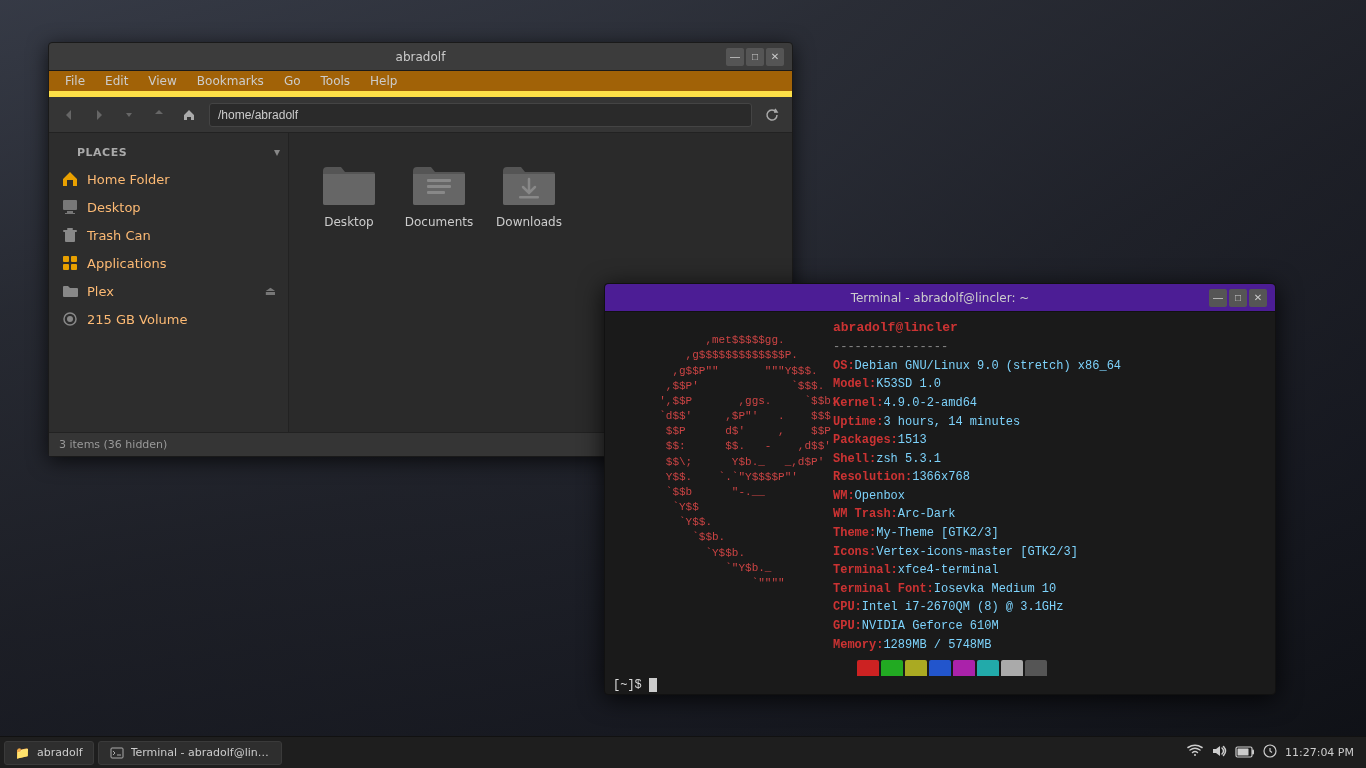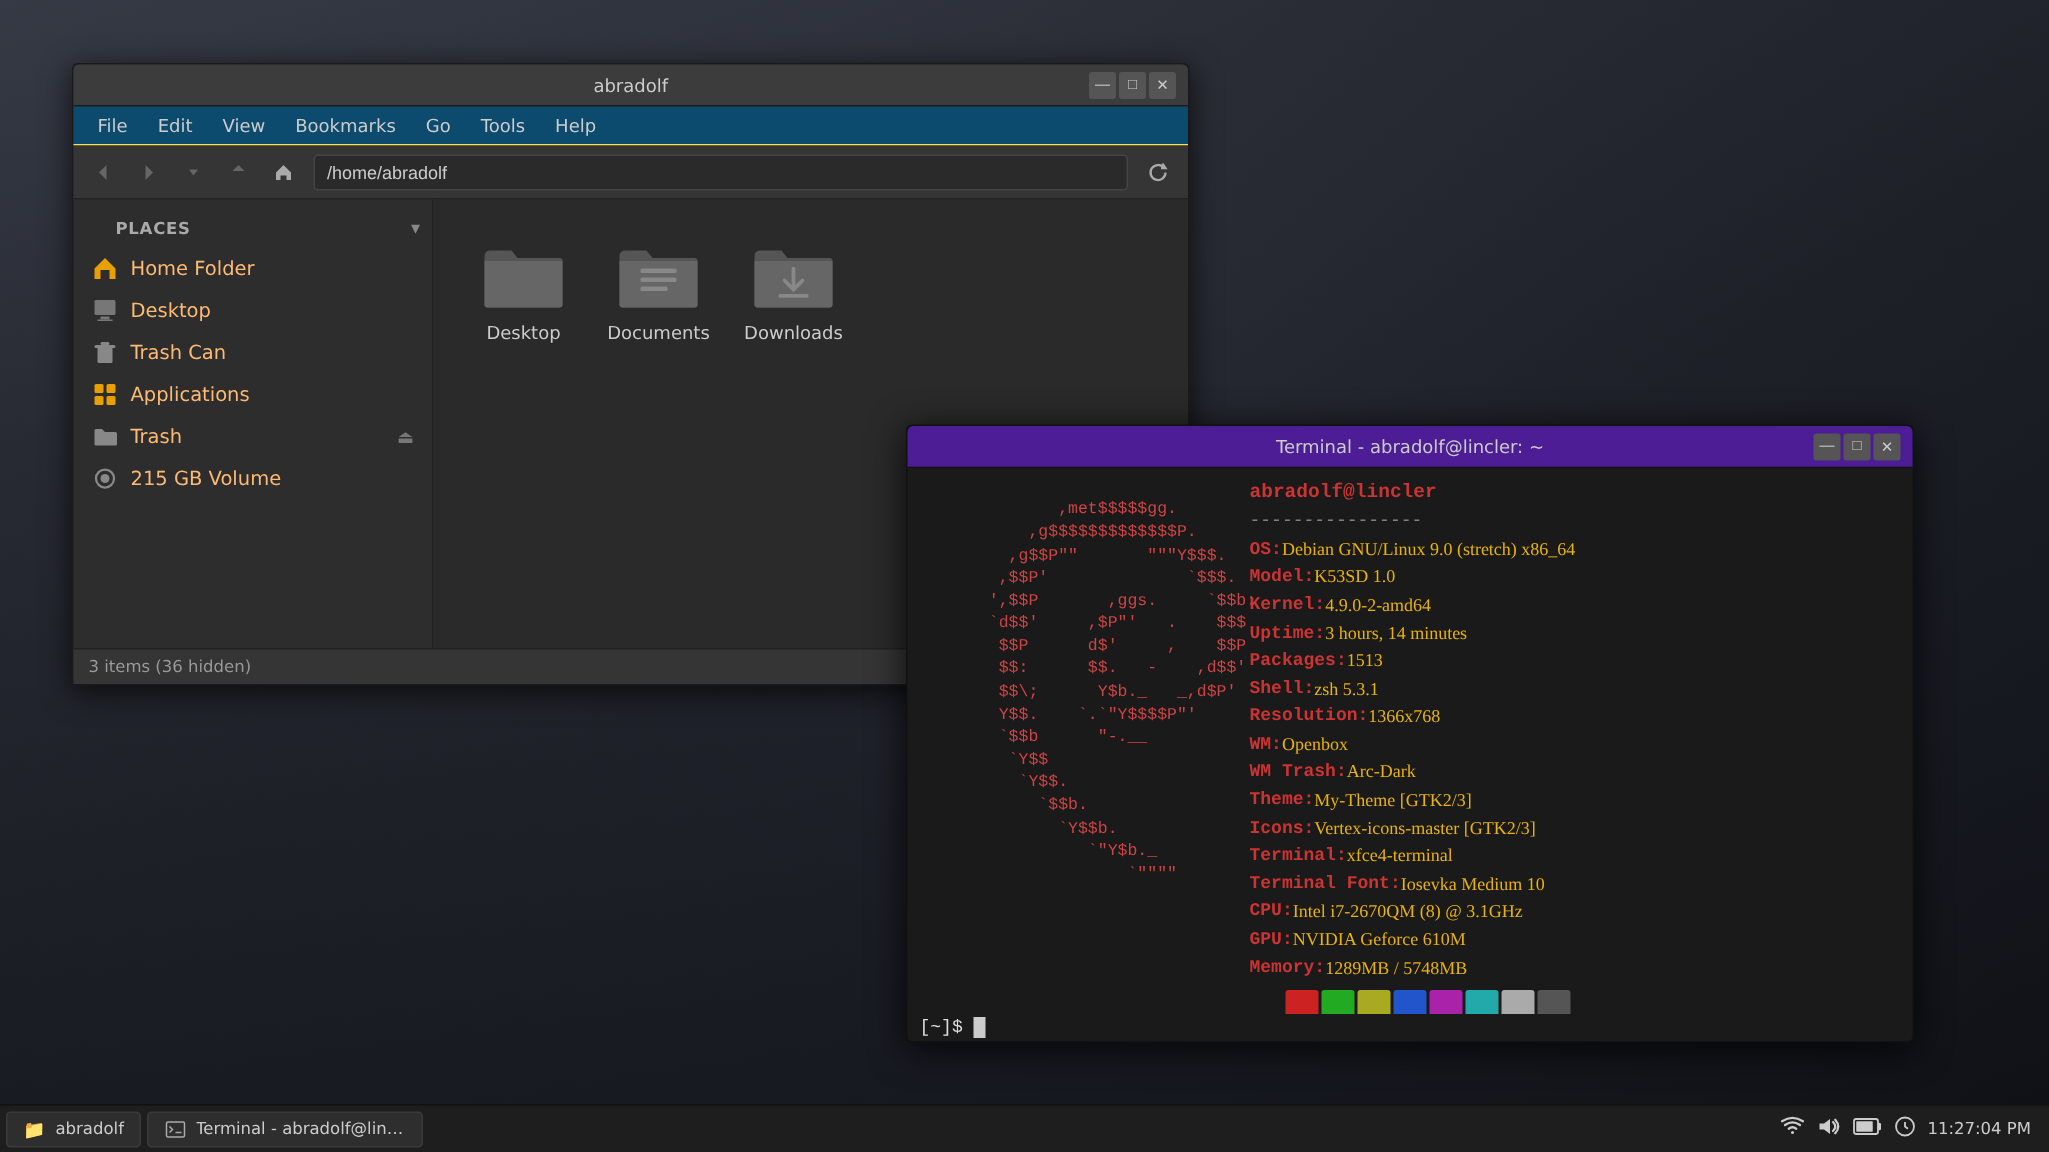--- a/index.html
+++ b/index.html
@@ -73,26 +73,26 @@
       display: flex;
       align-items: center;
       justify-content: center;
     }
     .fm-win-minimize { background: #555; color: #ccc; }
     .fm-win-maximize { background: #555; color: #ccc; }
     .fm-win-close { background: #555; color: #ccc; }
 
     .fm-menubar {
       height: 26px;
-      background: #0c4a6e;
+      background: #a16207;
       display: flex;
       align-items: center;
       padding: 0 8px;
       gap: 4px;
-      border-bottom: 1px solid #fde047;
+      border-bottom: 6px solid #fde047;
     }
     .fm-menu-item {
       padding: 2px 8px;
       font-size: 12px;
       color: #ccc;
       cursor: pointer;
       border-radius: 2px;
     }
 
     .fm-toolbar {
@@ -310,21 +310,21 @@
     }
 
     .term-username {
       color: #cc3333;
       font-weight: bold;
       font-size: 13px;
     }
     .term-separator { color: #888; }
     .term-info-row { display: flex; gap: 0; align-items: center; }
     .term-key { color: #cc3333; font-weight: bold; }
-    .term-val { color: #eab308; font-family: Liberation Serif, serif; }
+    .term-val { color: #7dd3fc; }
 
     .term-color-blocks {
       display: flex;
       gap: 2px;
       margin-top: 6px;
     }
     .term-color-block {
       width: 22px;
       height: 18px;
       border-radius: 2px;
@@ -516,21 +516,21 @@
         </span>
         <span class="fm-sidebar-item-label">Applications</span>
       </div>
 
       <div class="fm-sidebar-item">
         <span class="fm-sidebar-icon">
           <svg width="16" height="16" viewBox="0 0 16 16">
               <path d="M1 4a1 1 0 0 1 1-1h4l2 2h7a1 1 0 0 1 1 1v7a1 1 0 0 1-1 1H2a1 1 0 0 1-1-1z" fill="#888"></path>
             </svg>
         </span>
-        <span class="fm-sidebar-item-label">Trash</span>
+        <span class="fm-sidebar-item-label">Plex</span>
         <span class="fm-sidebar-eject">⏏</span>
       </div>
 
       <div class="fm-sidebar-item">
         <span class="fm-sidebar-icon">
           <svg width="16" height="16" viewBox="0 0 16 16" fill="#888">
               <circle cx="8" cy="8" r="6" fill="none" stroke="#888" stroke-width="1.5"></circle>
               <circle cx="8" cy="8" r="3"></circle>
             </svg>
         </span>

